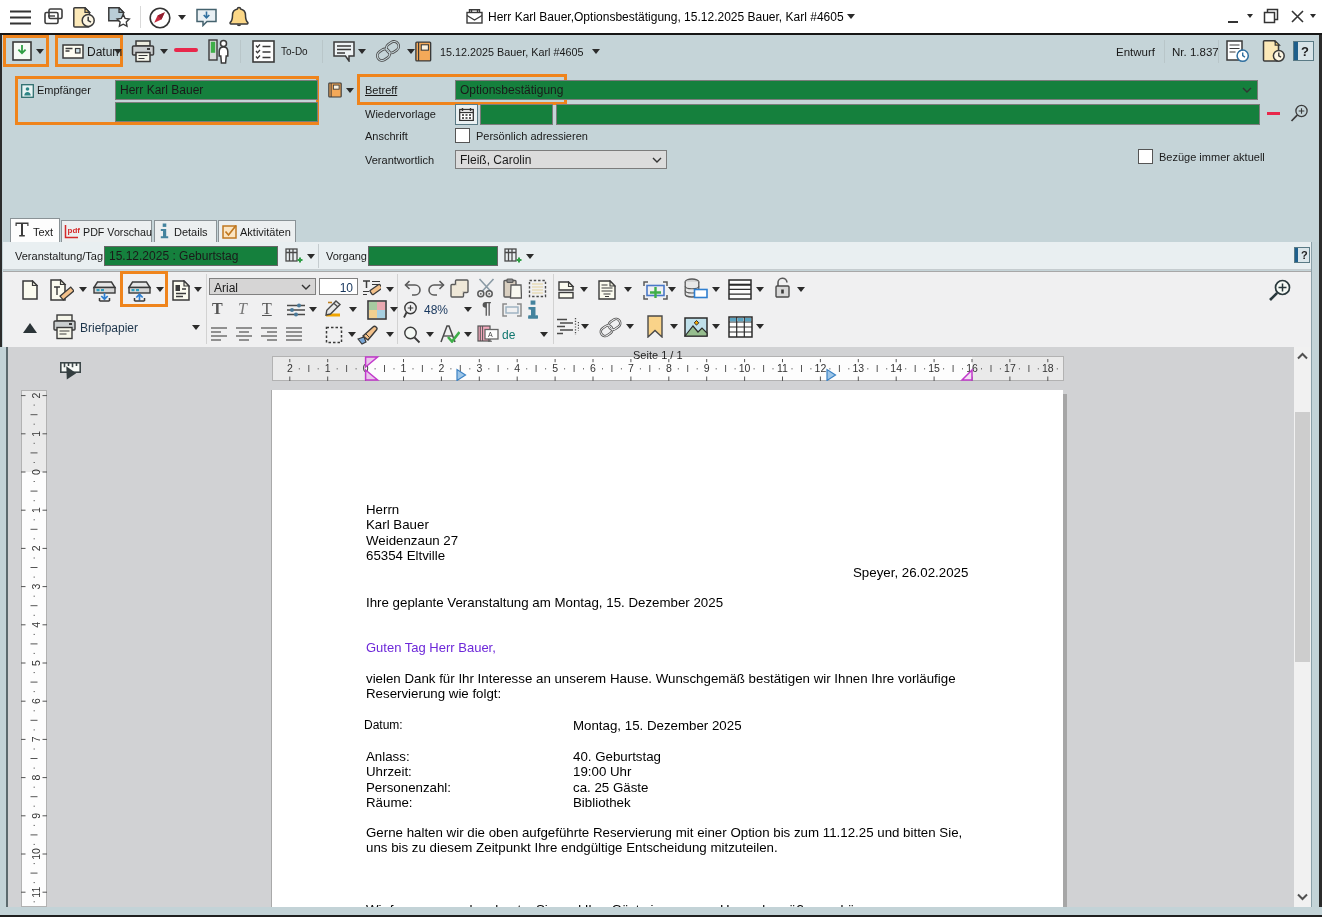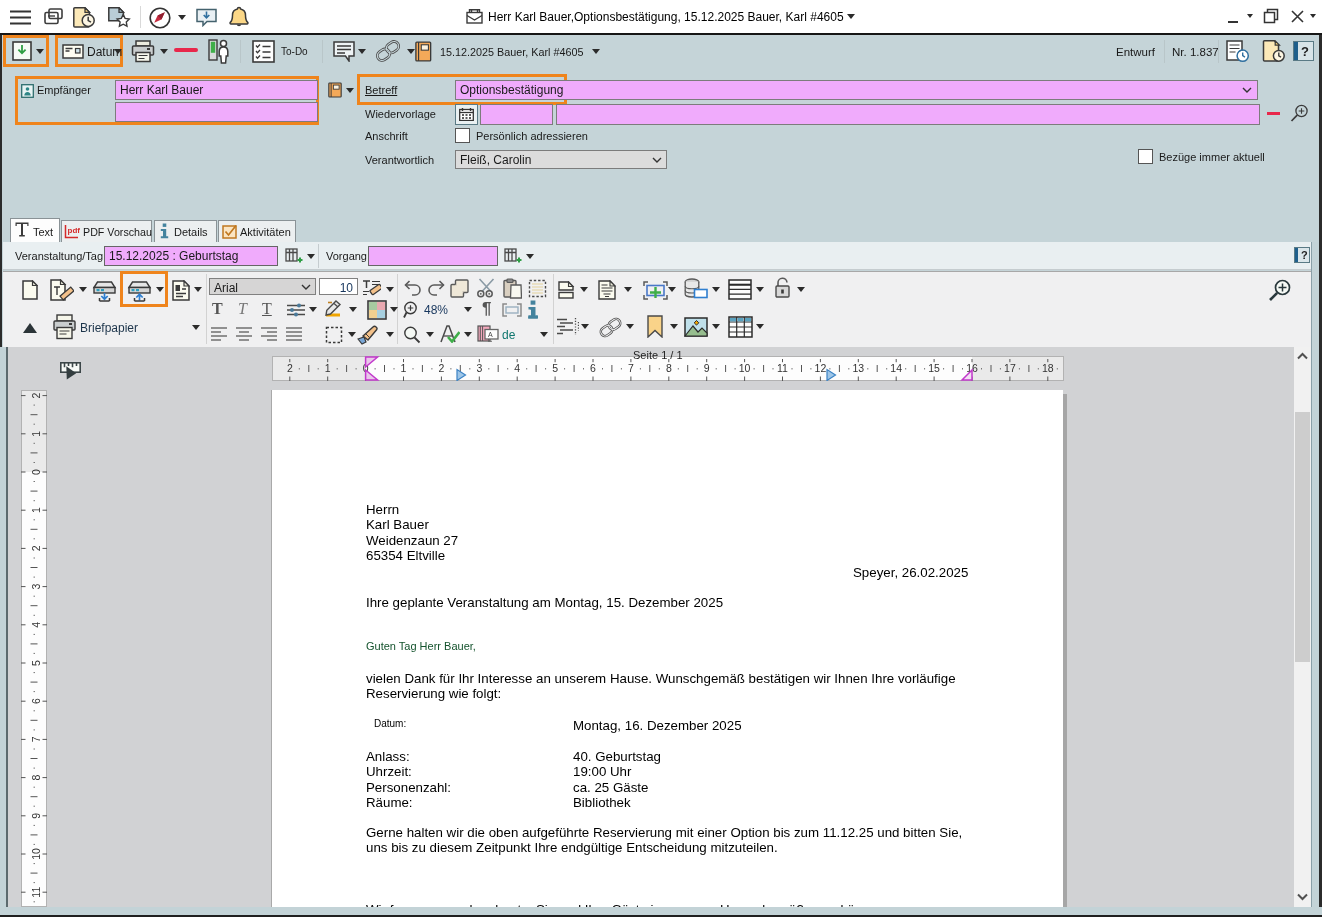--- a/index.html
+++ b/index.html
@@ -1,21 +1,21 @@
 <!DOCTYPE html>
 <html><head><meta charset="utf-8"><title>Brief</title><style>
 *{margin:0;padding:0;box-sizing:border-box}
 html,body{width:1322px;height:917px;overflow:hidden}
 body{position:relative;font-family:"Liberation Sans",sans-serif;font-size:11px;color:#1a1a1a;background:#c5d4d8}
 .a{position:absolute}
 svg{display:block}
 .dd{width:0;height:0;border-left:4px solid transparent;border-right:4px solid transparent;border-top:5px solid #2b2b2b}
 .ddsm{width:0;height:0;border-left:3.5px solid transparent;border-right:3.5px solid transparent;border-top:4px solid #2b2b2b}
 .obox{position:absolute;border:3px solid #ef841c}
-.inp{position:absolute;background:#f0abfc;border:1px solid #7c7c7c}
+.inp{position:absolute;background:#15803d;border:1px solid #7c7c7c}
 .lbl{position:absolute;white-space:nowrap}
 .ck{position:absolute;width:15px;height:15px;background:#fff;border:1px solid #555}
 .vsep{position:absolute;width:1px;background:#b9c6c9}
 </style></head>
 <body>
 
 <div class="a" style="left:0;top:0;width:1322px;height:34px;background:#ffffff"></div>
 <div class="a" style="left:0;top:33px;width:1322px;height:2px;background:#161616"></div>
 <svg class="a" style="left:10px;top:10px" width="22" height="15" viewBox="0 0 22 15">
     <g stroke="#333" stroke-width="2.2" fill="none">
@@ -746,24 +746,24 @@
     <path d="M0 502.2h4.5M21.5 502.2H26" stroke="#555" stroke-width="1"></path>
     <text x="13" y="502.2" font-size="10.5" fill="#333" text-anchor="middle" font-family="Liberation Sans" transform="rotate(-90 13 502.2)" dominant-baseline="middle" dy="3.5">11</text>
     <path d="M12.5 511.8h1.5" stroke="#777" stroke-width="1"></path>
   </svg>
 <div class="a" style="left:1063px;top:394px;width:4px;height:513px;background:#a6a6a6"></div>
 <div class="a" style="left:271px;top:390px;width:792px;height:517px;background:#ffffff;border-left:1px solid #a9a9a9"></div>
 
 <div class="a" style="left:366px;top:502px;width:660px;font-size:13.3px;line-height:15.4px;color:#000">Herrn<br>Karl Bauer<br>Weidenzaun 27<br>65354 Eltville</div>
 <div class="a" style="left:853px;top:565px;font-size:13.3px;color:#000">Speyer, 26.02.2025</div>
 <div class="a" style="left:366px;top:595px;font-size:13.3px;font-weight:normal;color:#000">Ihre geplante Veranstaltung am Montag, 15. Dezember 2025</div>
-<div class="a" style="left:366px;top:640px;font-size:11px;color:#14532d">Guten Tag Herr Bauer,</div>
+<div class="a" style="left:366px;top:640px;font-size:13px;color:#6d28d9">Guten Tag Herr Bauer,</div>
 <div class="a" style="left:366px;top:671px;font-size:13.3px;line-height:15.4px;color:#000">vielen Dank für Ihr Interesse an unserem Hause. Wunschgemäß bestätigen wir Ihnen Ihre vorläufige<br>Reservierung wie folgt:</div>
-<div class="a" style="left:374px;top:718px;font-size:10px;color:#000">Datum:</div>
-<div class="a" style="left:573px;top:718px;font-size:13.3px;color:#000">Montag, 16. Dezember 2025</div>
+<div class="a" style="left:364px;top:718px;font-size:12px;color:#000">Datum:</div>
+<div class="a" style="left:573px;top:718px;font-size:13.3px;color:#000">Montag, 15. Dezember 2025</div>
 <div class="a" style="left:366px;top:749px;font-size:13.3px;line-height:15.4px;color:#000">Anlass:<br>Uhrzeit:<br>Personenzahl:<br>Räume:</div>
 <div class="a" style="left:573px;top:749px;font-size:13.3px;line-height:15.4px;color:#000">40. Geburtstag<br>19:00 Uhr<br>ca. 25 Gäste<br>Bibliothek</div>
 <div class="a" style="left:366px;top:825px;font-size:13.3px;line-height:15.4px;color:#000">Gerne halten wir die oben aufgeführte Reservierung mit einer Option bis zum 11.12.25 und bitten Sie,<br>uns bis zu diesem Zeitpunkt Ihre endgültige Entscheidung mitzuteilen.</div>
 <div class="a" style="left:366px;top:902px;font-size:13.3px;color:#000">Wir freuen uns schon heute, Sie und Ihre Gäste in unserem Hause begrüßen zu können.</div>
 
 <div class="a" style="left:1294px;top:347px;width:17px;height:560px;background:#f1f1f1"></div>
 <div class="a" style="left:1295px;top:412px;width:15px;height:250px;background:#cdcdcd"></div>
 <svg class="a" style="left:1297px;top:352px" width="11" height="8" viewBox="0 0 11 8">
     <path d="M1 6.5 5.5 2 10 6.5" fill="none" stroke="#505050" stroke-width="2"></path>
   </svg>

